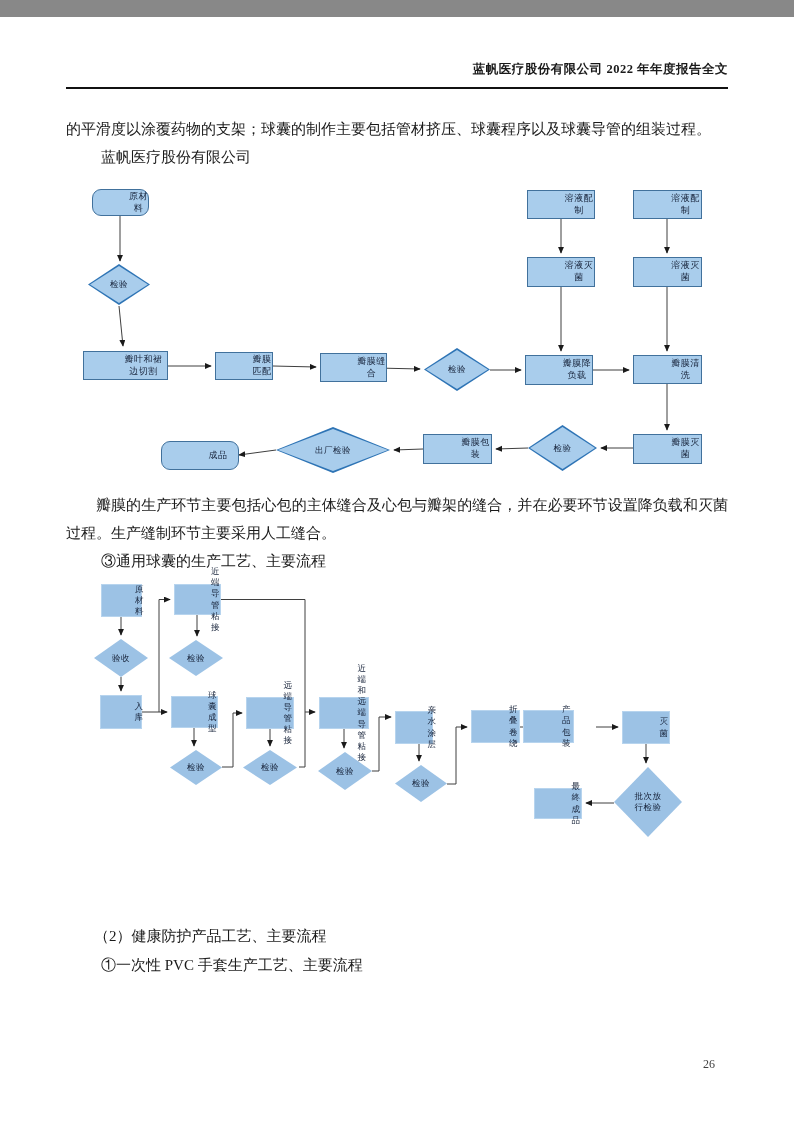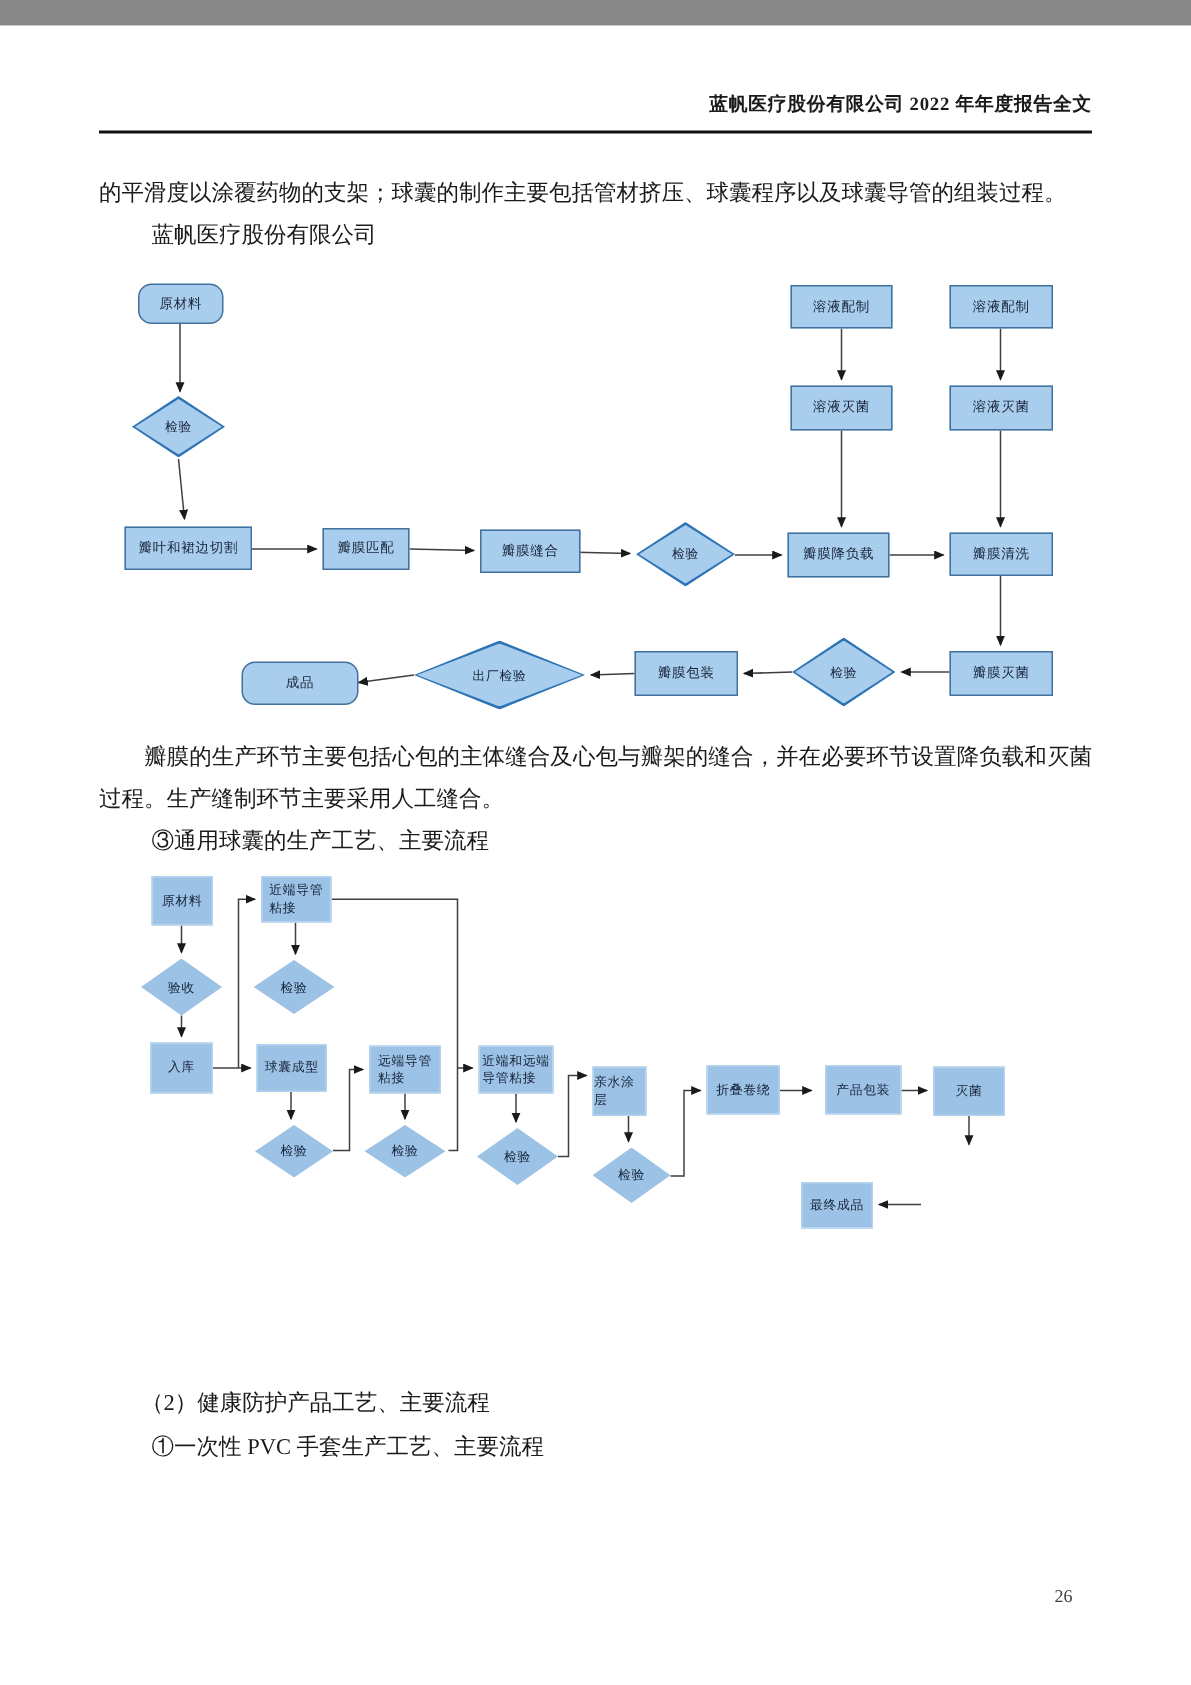--- a/index.html
+++ b/index.html
@@ -20,22 +20,22 @@
     left:66px;width:662px;font-size:15px;line-height:28px;text-align:justify;
   }
   .indent{text-indent:2em;}
   .pagenum{top:1040px;left:703px;font-size:12px;color:#404040;}
   
   .fc{left:0;top:0;width:794px;}
   .fc svg{position:absolute;left:0;top:0;}
   
   .n{
     position:absolute;display:flex;align-items:center;justify-content:center;
-    text-align:left;white-space:pre-line;box-sizing:border-box;
-    font-size:9px;line-height:1.3;color:#17233a;letter-spacing:.5px;
+    text-align:center;white-space:pre-line;box-sizing:border-box;
+    font-size:9px;line-height:1.3;color:#17233a;letter-spacing:.5px;padding-left:36px;
   }
   .r1{background:var(--fc1-fill);border:1.4px solid var(--fc1-border);}
   .r2{background:var(--fc2-fill);border:1px solid var(--fc2-edge);font-size:8.5px;}
   
   .dwrap{position:absolute;}
   .dshape{position:absolute;clip-path:polygon(50% 0,100% 50%,50% 100%,0 50%);}
   .dwrap .b{inset:0;background:var(--d-border);}
   .dwrap .f{inset:2px;background:var(--fc1-fill);}
   .dwrap .f2{inset:0;background:var(--fc2-fill);}
   .dlabel{
@@ -197,23 +197,28 @@
     </div>
 
     <div class="n r2" style="left:395px;top:136px;width:36px;height:33px">亲水涂层</div>
 
     <div class="dwrap" style="left:395px;top:190px;width:52px;height:37px">
       <div class="dshape f2"></div>
       <div class="dlabel">检验</div>
     </div>
 
     <div class="n r2" style="left:471px;top:135px;width:49px;height:33px">折叠卷绕</div>
-    <div class="n r2" style="left:550px;top:135px;width:51px;height:33px">产品包装</div>
+    <div class="n r2" style="left:523px;top:135px;width:51px;height:33px">产品包装</div>
     <div class="n r2" style="left:622px;top:136px;width:48px;height:33px">灭菌</div>
 
+    <div class="dwrap" style="left:614px;top:192px;width:68px;height:70px">
+      <div class="dshape f2"></div>
+      <div class="dlabel">批次放
+行检验</div>
+    </div>
 
     <div class="n r2" style="left:534px;top:213px;width:48px;height:31px">最终成品</div>
   </div>
 
   <div class="abs body-text" style="top:905px;left:94px;width:500px">（2）健康防护产品工艺、主要流程</div>
   <div class="abs body-text" style="top:934px;left:101px;width:500px">①一次性 PVC 手套生产工艺、主要流程</div>
 
   <div class="abs pagenum">26</div>
 </div>
 

